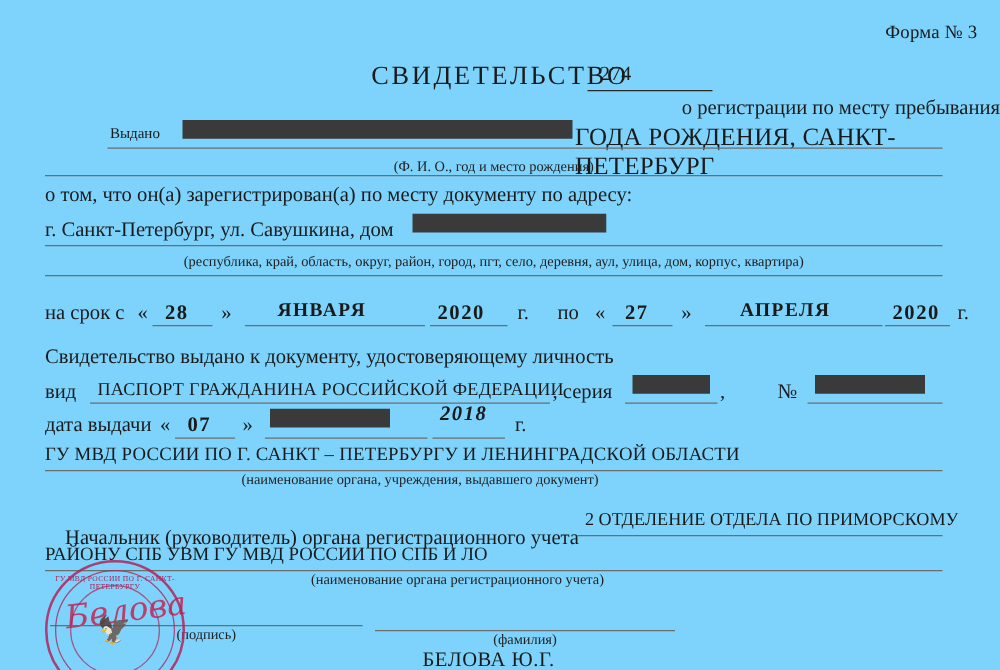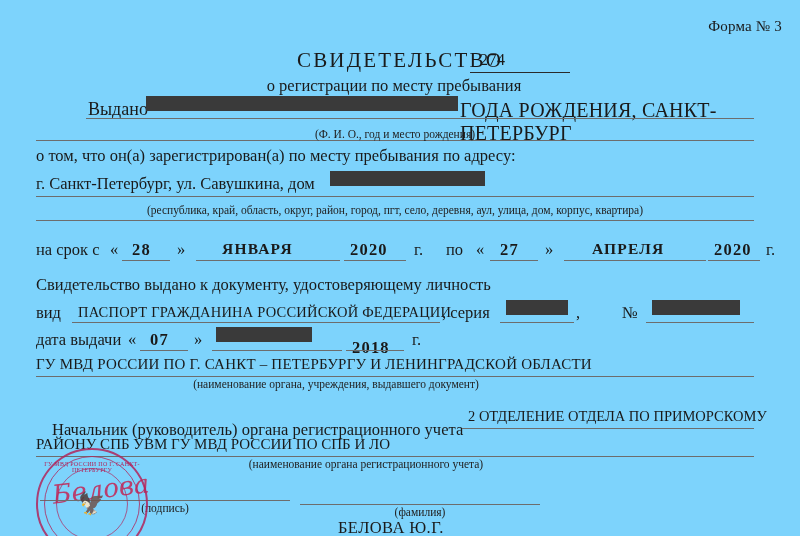--- a/index.html
+++ b/index.html
@@ -42,29 +42,29 @@
     letter-spacing: 0.5px;
   }
   .title-num-rule {
     top: 72px;
     left: 470px;
     width: 100px;
     border-bottom: 1px solid #2a2a2a;
   }
   .title-sub {
     top: 76px;
-    left: 0; right: 12px;
-    text-align: center;
+    left: 0; right: 0;
+    text-align: right;
     font-size: 16.5px;
   }
 
   .label-vydano {
     top: 99px;
     left: 88px;
-    font-size: 18px;
+    font-size: 12px;
   }
   .redact {
     background: #3a3a3a;
     height: 15px;
   }
   .rule {
     border-bottom: 1px solid #6d6d6d;
   }
 
   .caption {
@@ -152,21 +152,21 @@
   <div class="abs title-sub">о регистрации по месту пребывания</div>
 
   <div class="abs label-vydano">Выдано</div>
   <div class="abs redact" style="left:146px; top:96px; width:312px;"></div>
   <div class="abs line-text" style="left:460px; top:99px; font-size:20px; letter-spacing:.2px;">ГОДА РОЖДЕНИЯ, САНКТ-ПЕТЕРБУРГ</div>
   <div class="abs rule" style="left:86px; top:118px; width:668px;"></div>
 
   <div class="abs rule" style="left:36px; top:140px; width:718px;"></div>
   <div class="abs caption" style="left:36px; top:128px; width:718px;">(Ф. И. О., год и место рождения)</div>
 
-  <div class="abs line-text" style="left:36px; top:146px;">о том, что он(а) зарегистрирован(а) по месту пребывания по адресу:</div>
+  <div class="abs line-text" style="left:36px; top:146px;">о том, что он(а) зарегистрирован(а) по месту документу по адресу:</div>
 
   <div class="abs line-text" style="left:36px; top:174px;">г. Санкт-Петербург, ул. Савушкина, дом</div>
   <div class="abs redact" style="left:330px; top:171px; width:155px;"></div>
   <div class="abs rule" style="left:36px; top:196px; width:718px;"></div>
 
   <div class="abs caption" style="left:36px; top:204px; width:718px;">(республика, край, область, округ, район, город, пгт, село, деревня, аул, улица, дом, корпус, квартира)</div>
   <div class="abs rule" style="left:36px; top:220px; width:718px;"></div>
 
   <div class="abs line-text" style="left:36px; top:240px;">на срок с</div>
   <div class="abs line-text" style="left:110px; top:240px;">«</div>
@@ -202,21 +202,21 @@
   <div class="abs redact" style="left:652px; top:300px; width:88px;"></div>
   <div class="abs rule" style="left:646px; top:322px; width:108px;"></div>
 
   <div class="abs line-text" style="left:36px; top:330px;">дата выдачи</div>
   <div class="abs line-text" style="left:128px; top:330px;">«</div>
   <div class="abs line-text bold-s" style="left:150px; top:330px; font-weight:700;">07</div>
   <div class="abs rule" style="left:140px; top:350px; width:48px;"></div>
   <div class="abs line-text" style="left:194px; top:330px;">»</div>
   <div class="abs redact" style="left:216px; top:327px; width:96px;"></div>
   <div class="abs rule" style="left:212px; top:350px; width:130px;"></div>
-  <div class="abs line-text bold-s" style="left:352px; top:338px; font-weight:700;">2018</div>
+  <div class="abs line-text bold-s" style="left:352px; top:321px; font-weight:700;font-style:italic;">2018</div>
   <div class="abs rule" style="left:346px; top:350px; width:58px;"></div>
   <div class="abs line-text" style="left:412px; top:330px;">г.</div>
 
   <div class="abs line-text" style="left:36px; top:356px; font-size:15px; letter-spacing:.2px;">ГУ  МВД  РОССИИ  ПО  Г. САНКТ – ПЕТЕРБУРГУ  И  ЛЕНИНГРАДСКОЙ ОБЛАСТИ</div>
   <div class="abs rule" style="left:36px; top:376px; width:718px;"></div>
   <div class="abs caption" style="left:36px; top:378px; width:600px;">(наименование органа, учреждения, выдавшего документ)</div>
 
   <div class="abs line-text" style="left:52px; top:408px;margin-top:12px;">Начальник (руководитель) органа регистрационного учета</div>
   <div class="abs line-text" style="left:468px; top:408px; font-size:14.5px;">2 ОТДЕЛЕНИЕ ОТДЕЛА  ПО ПРИМОРСКОМУ</div>
   <div class="abs rule" style="left:462px; top:428px; width:292px;"></div>

